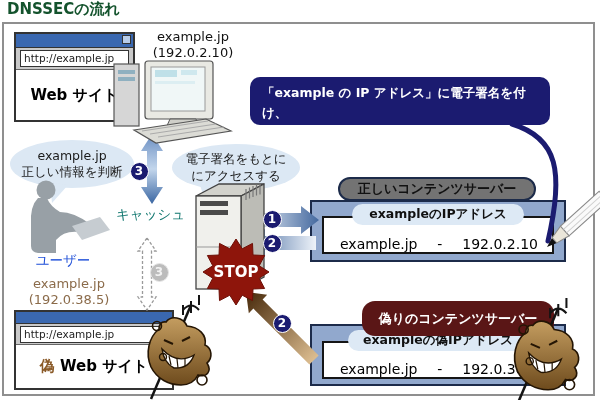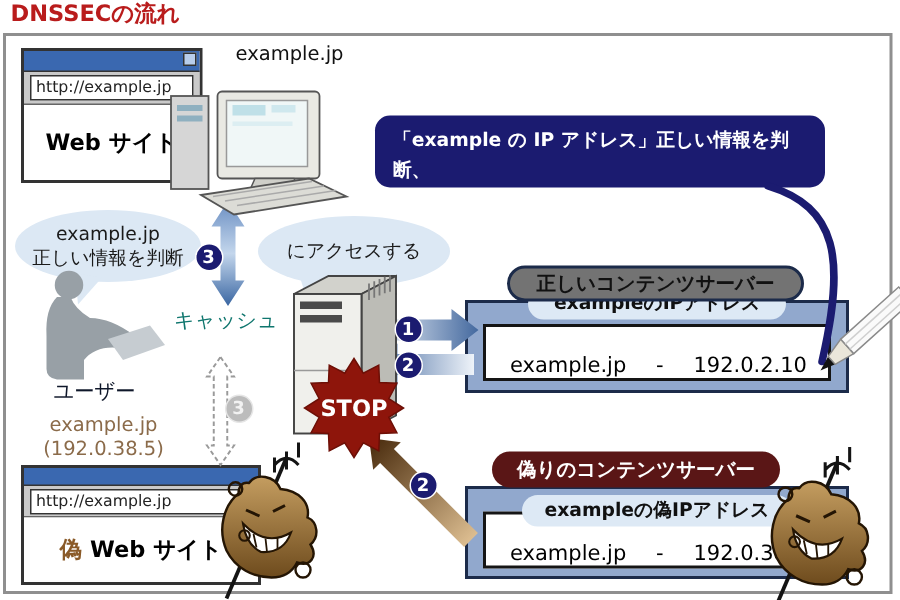--- a/index.html
+++ b/index.html
@@ -1,36 +1,36 @@
 <!DOCTYPE html>
 <html><head>
 <meta charset="utf-8">
 <style>
   html,body{margin:0;padding:0;background:#fff;}
   #stage{position:relative;width:600px;height:400px;background:#fff;overflow:hidden;
          font-family:"DejaVu Sans","Liberation Sans",sans-serif;color:#111;}
   .abs{position:absolute;box-sizing:border-box;}
   .z1{z-index:1;}
   
-  .title{left:7px;top:0px;font-size:15px;font-weight:bold;color:#b91c1c;}
+  .title{left:7px;top:0px;font-size:15px;font-weight:bold;color:#14532d;}
   .frame{left:2px;top:22px;width:593px;height:374px;border:2px solid #8f8f8f;background:transparent;}
   
   .browser{background:#fff;border:2px solid #333;display:flex;flex-direction:column;}
   .bar{height:13px;background:#3a68b0;position:relative;border-bottom:1px solid #333;flex:none;}
   .winbtn{position:absolute;right:2px;top:1px;width:9px;height:9px;background:#b8cdea;border:1px solid #333;box-sizing:border-box;}
   .urlrow{height:21px;background:#c9c9c9;display:flex;align-items:center;padding:0 4px;border-bottom:1px solid #666;flex:none;}
   .urlfield{background:#fff;border:1px solid #333;font-size:10.5px;padding:0 3px;height:15px;line-height:14px;color:#222;white-space:nowrap;overflow:hidden;flex:1;}
   .bodyarea{flex:1;display:flex;align-items:center;justify-content:center;background:#fff;}
   .sitelabel{font-weight:bold;font-size:15px;color:#000;white-space:pre;}
   .fakeprefix{color:#8a5a28;font-weight:bold;font-size:15px;}
   
   .hosttext{text-align:center;font-size:13px;line-height:1.25;color:#111;}
   .fakehost{color:#8b6b4a;}
   .cachelabel{font-size:13.5px;line-height:1.3;color:#0f766e;}
-  .userlabel{font-size:13.5px;text-align:center;color:#0f172a;}
+  .userlabel{font-size:13.5px;text-align:center;color:#1d4ed8;}
   
   .callout{background:#1b1b70;color:#fff;border-radius:10px;font-weight:bold;font-size:12.5px;
            line-height:1.6;padding:6px 8px 0 12px;}
   .bubble{background:#dce8f4;border-radius:50%;display:flex;flex-direction:column;align-items:center;
           justify-content:center;font-size:12.5px;line-height:1.3;color:#1a1a1a;text-align:center;}
   
   .bluebox{background:#91a8cd;border:2px solid #1c2b4a;}
   .innerbox{background:#fff;border:2px solid #151515;}
   .record-row{display:flex;justify-content:space-between;align-items:flex-end;height:100%;
               padding:0 14px 6px 16px;font-size:14px;color:#000;}
@@ -60,33 +60,35 @@
     <div class="urlrow">
       <span class="urlfield">http://example.jp</span>
     </div>
     <div class="bodyarea">
       <span class="sitelabel">Web サイト</span>
     </div>
   </div>
 
   <div class="abs hosttext z1" style="left:140px;top:29px;width:106px">
     <div>example.jp</div>
+    <div>(192.0.2.10)</div>
   </div>
 
   <div class="abs callout z1" style="left:250px;top:77px;width:300px;height:48px">
-    <div>「example の IP アドレス」正しい情報を判断、</div>
+    <div>「example の IP アドレス」に電子署名を付け、</div>
     <div>IP アドレスが本物であることを証明する</div>
   </div>
 
   <div class="abs bubble z1" style="left:10px;top:140px;width:124px;height:48px">
     <div>example.jp</div>
     <div>正しい情報を判断</div>
   </div>
 
   <div class="abs bubble z1" style="left:172px;top:144px;width:128px;height:47px">
+    <div>電子署名をもとに</div>
     <div>にアクセスする</div>
   </div>
 
   <div class="abs cachelabel z1" style="left:116px;top:206px;width:84px">
     <div>キャッシュ</div>
   </div>
 
   <div class="abs userlabel z1" style="left:32px;top:252px;width:62px">ユーザー</div>
   <div class="abs hosttext fakehost z1" style="left:8px;top:276px;width:122px">
     <div>example.jp</div>
@@ -105,33 +107,33 @@
   </div>
 
   <div class="abs bluebox z1" style="left:310px;top:200px;width:256px;height:62px"></div>
   <div class="abs innerbox z1" style="left:322px;top:216px;width:232px;height:38px">
     <div class="record-row">
       <span>example.jp</span>
       <span>-</span>
       <span>192.0.2.10</span>
     </div>
   </div>
-  <div class="abs pill pill-record z1" style="left:352px;top:192px;width:172px;height:21px">exampleのIPアドレス</div>
+  <div class="abs pill pill-record z1" style="left:352px;top:204px;width:172px;height:21px">exampleのIPアドレス</div>
   <div class="abs pill pill-title z1" style="left:338px;top:177px;width:198px;height:24px">正しいコンテンツサーバー</div>
 
   <div class="abs bluebox z1" style="left:310px;top:324px;width:256px;height:62px"></div>
   <div class="abs innerbox z1" style="left:322px;top:341px;width:232px;height:38px">
     <div class="record-row">
       <span>example.jp</span>
       <span>-</span>
       <span>192.0.38.5</span>
     </div>
   </div>
   <div class="abs pill pill-record z1" style="left:348px;top:330px;width:180px;height:21px">exampleの偽IPアドレス</div>
-  <div class="abs pill pill-maroon z1" style="left:328px;top:301px;width:192px;height:24px">偽りのコンテンツサーバー</div>
+  <div class="abs pill pill-maroon z1" style="left:362px;top:301px;width:192px;height:35px">偽りのコンテンツサーバー</div>
 
   <svg class="overlay" width="600" height="400" viewBox="0 0 600 400">
     <defs>
       <linearGradient id="gV" x1="0" y1="0" x2="0" y2="1">
         <stop offset="0" stop-color="#6a8ec2"></stop>
           <stop offset="0.5" stop-color="#c3d6ec"></stop>
           <stop offset="1" stop-color="#3a66a2"></stop>
       </linearGradient>
       <linearGradient id="gR" x1="0" y1="0" x2="1" y2="0">
         <stop offset="0" stop-color="#eef3f9"></stop>

